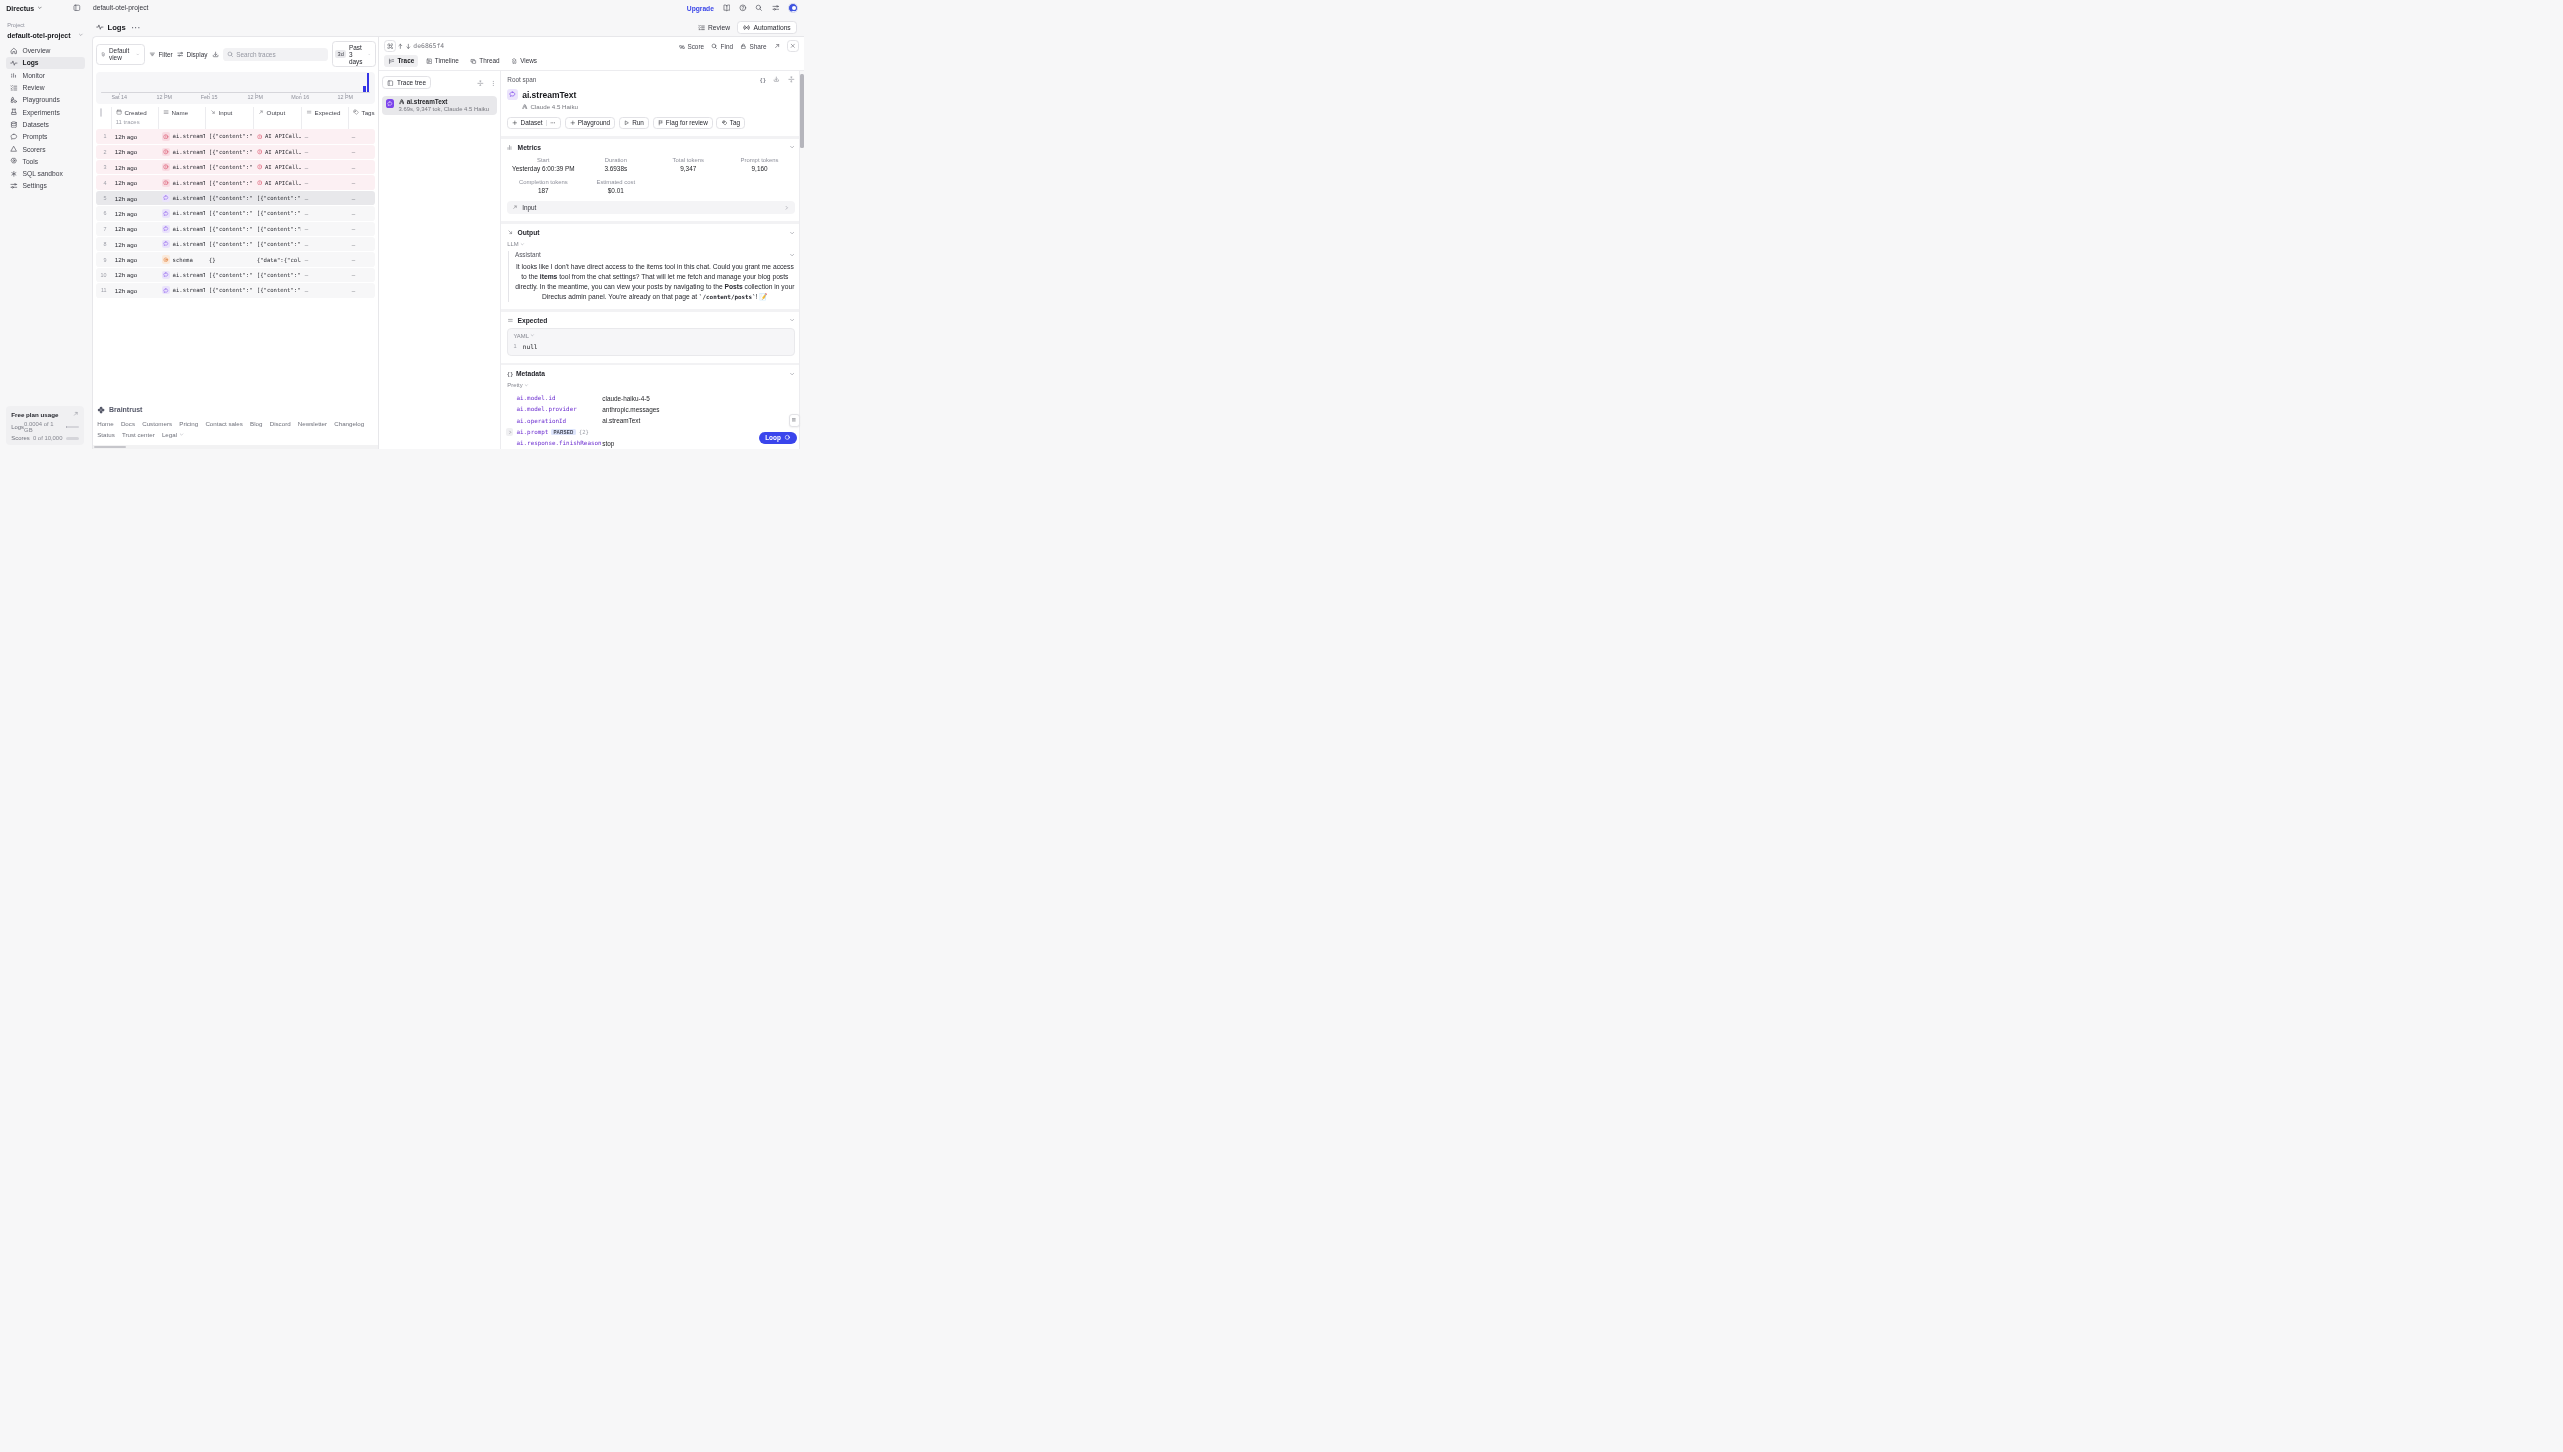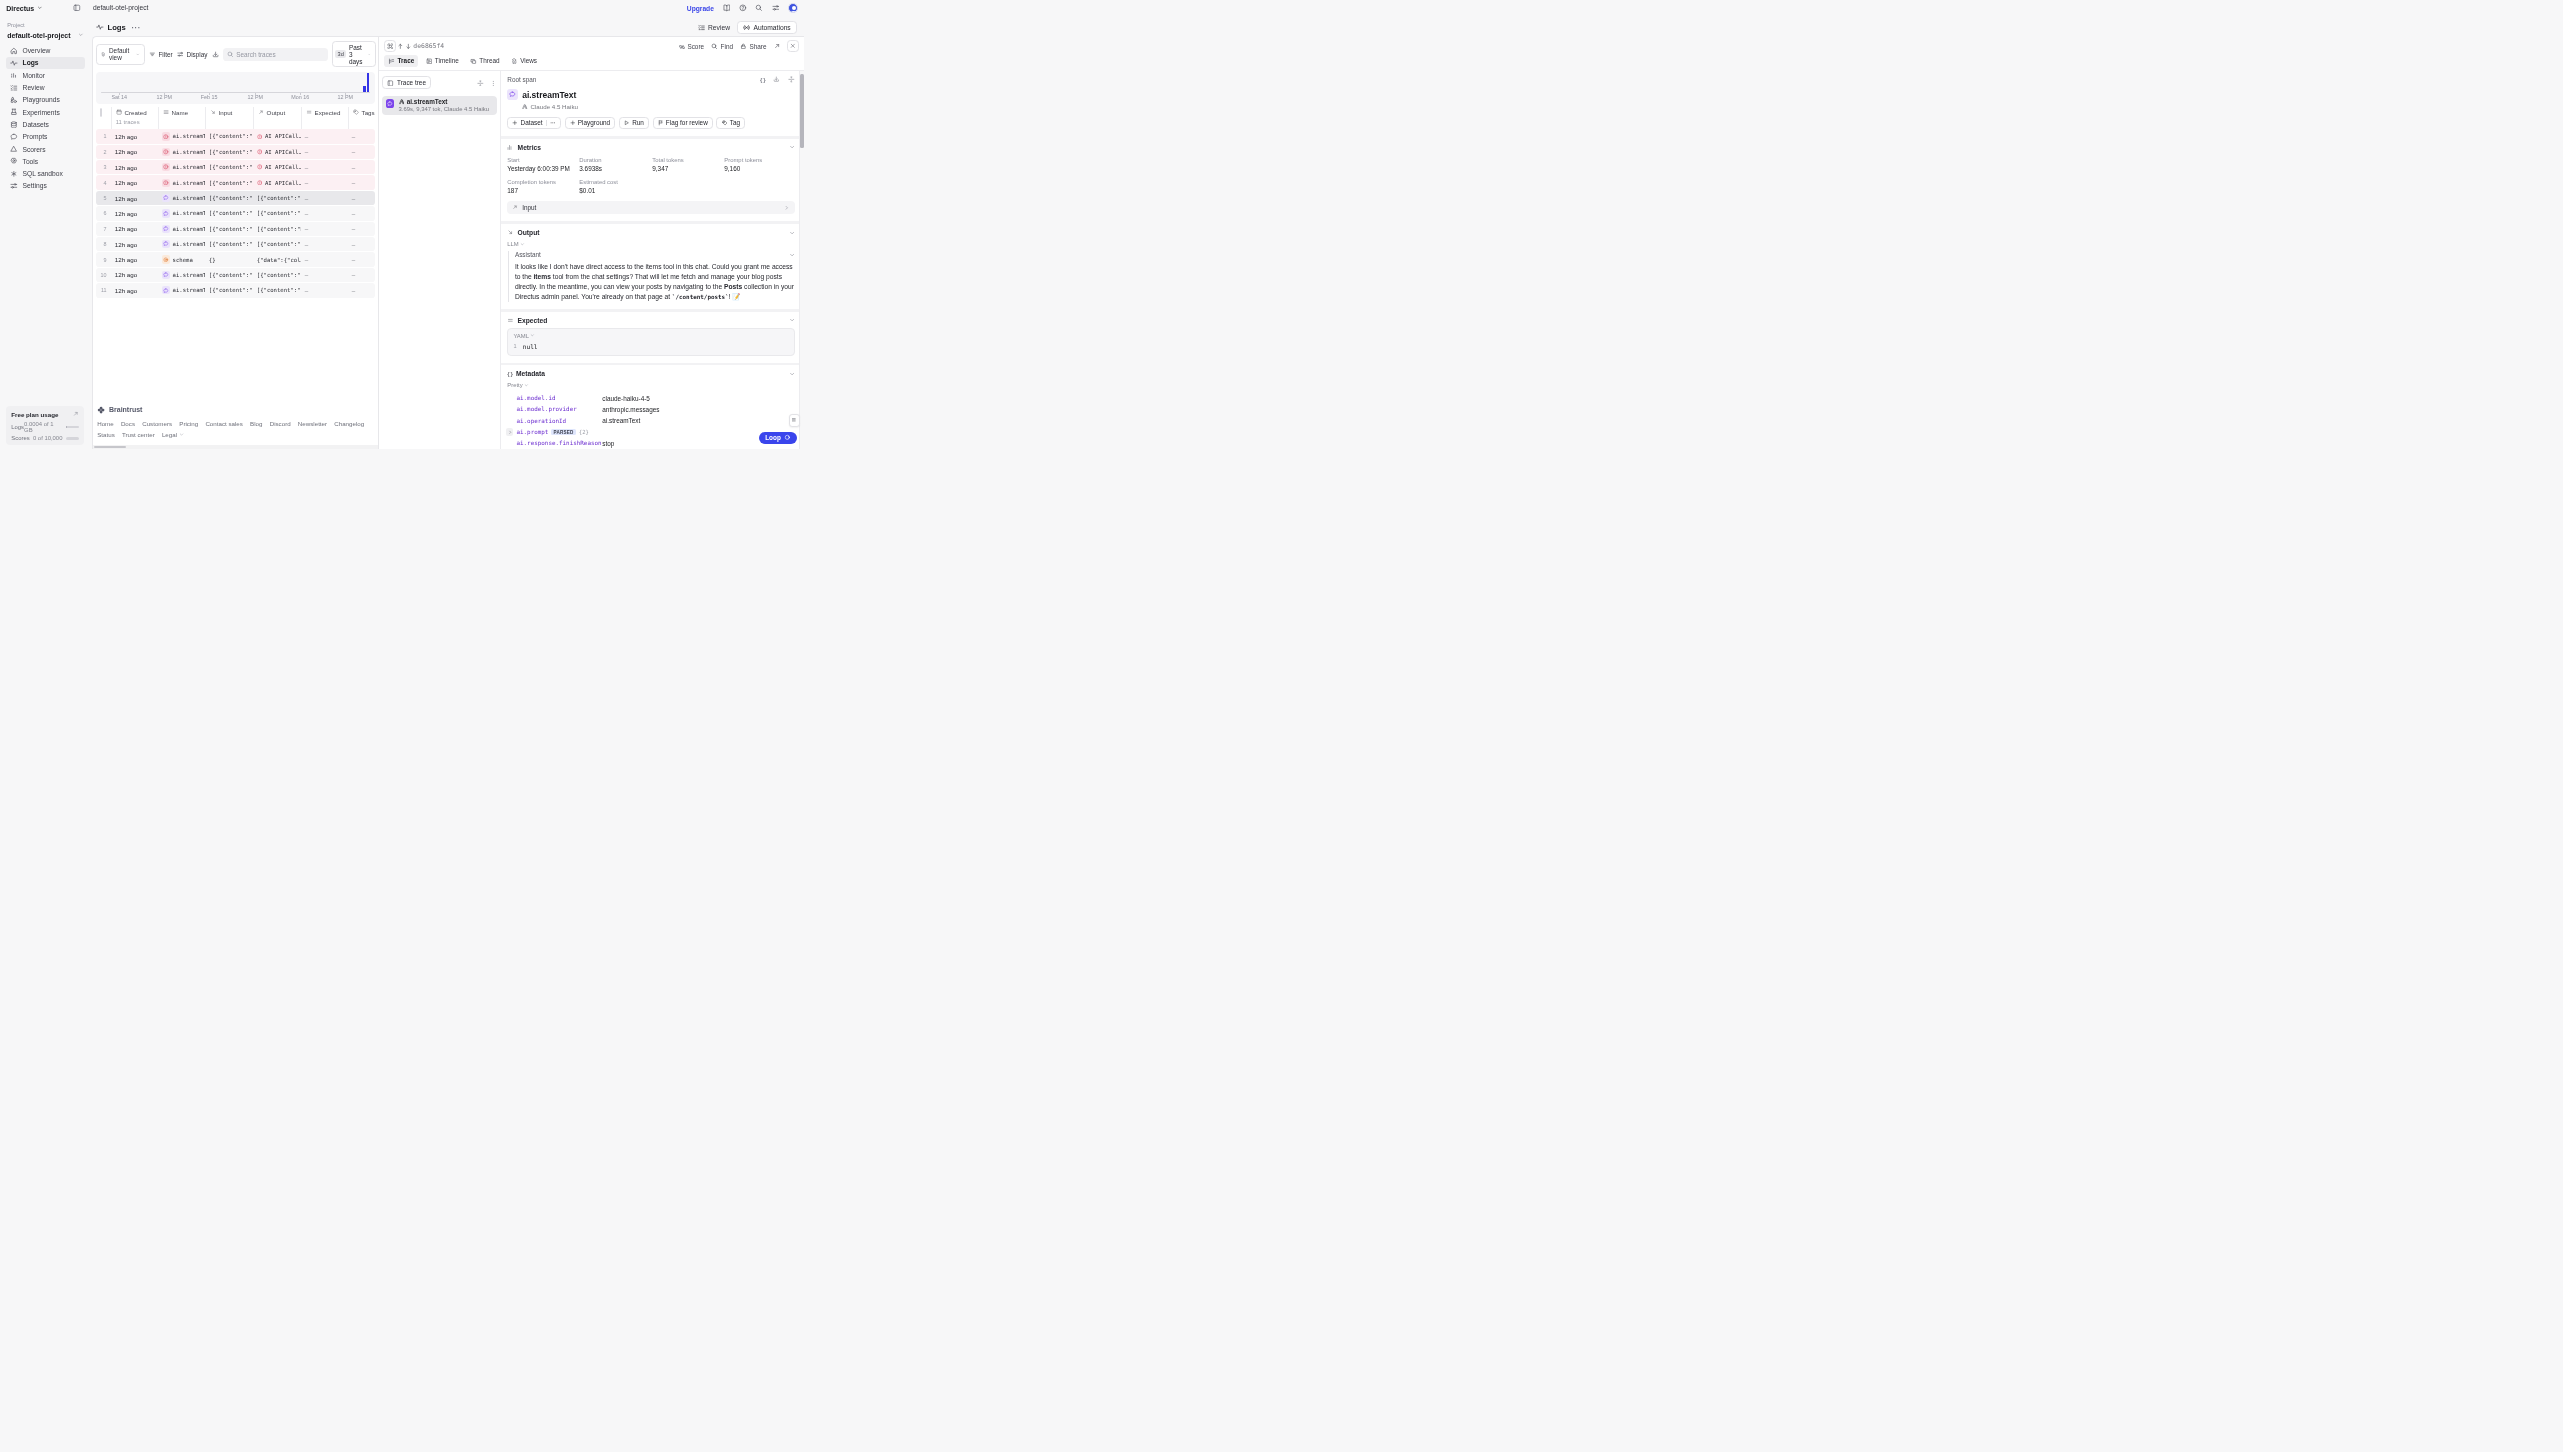--- a/index.html
+++ b/index.html
@@ -107,21 +107,21 @@
   .sqbtn { width:11.8px; height:11.8px; border:0.5px solid #e2e2e6; border-radius:3.6px; background:#fff; display:flex; align-items:center; justify-content:center; color:#4a4b55; cursor:pointer; flex:none; }
   .arrow-ic { color:#4a4b55; font-size:6.7px; cursor:pointer; }
   .trace-id { font-size:6.4px; color:#77787f; margin-left:1px; }
   .th-actions { margin-left:auto; display:flex; align-items:center; gap:7.2px; color:#44454e; }
   .th-act { display:flex; align-items:center; gap:2.6px; font-size:6.4px; cursor:pointer; }
   .pct { font-size:6.2px; font-weight:600; color:#55565f; }
   .trace-tabs { display:flex; align-items:center; gap:3.1px; padding:4.1px 5.1px 3.6px 5.1px; border-bottom:0.5px solid #ececef; }
   .ttab { display:flex; align-items:center; gap:2.6px; padding:2.1px 4.1px; border-radius:3.1px; font-size:6.4px; color:#33343c; cursor:pointer; }
   .ttab .tic { color:#55565f; }
   .ttab.active { background:#efeff1; font-weight:700; color:#17181c; }
-  .trace-body { flex:1; display:flex; min-height:0; position:relative; }
+  .trace-body { flex:1; display:flex; min-height:0; position:relative;text-align:center; }
 
   .tree { width:122px; flex:none; border-right:0.5px solid #ececef; padding:5.1px 3.1px 4.1px 3.1px; }
   .tree-top { display:flex; align-items:center; margin-bottom:6.2px; }
   .tree-btn { display:flex; align-items:center; gap:3.1px; border:0.5px solid #e2e2e6; border-radius:3.6px; background:#fff; padding:2.1px 4.1px; font-size:6.4px; color:#26272e; cursor:pointer; }
   .tree-top-icons { margin-left:auto; display:flex; align-items:center; gap:6.2px; color:#84868f; }
   .tree-item { background:#e8e8eb; border-radius:4.1px; padding:2.6px 3.6px; display:flex; gap:4.1px; cursor:pointer; }
   .span-ic { width:8.7px; height:8.7px; border-radius:2.6px; background:#7d45ec; color:#fff; display:flex; align-items:center; justify-content:center; flex:none; margin-top:1px; }
   .ti-title { display:flex; align-items:center; gap:2.6px; font-size:6.4px; font-weight:600; color:#1d1e22; }
   .ti-sub { font-size:5.9px; color:#77787f; margin-top:1px; }
 

